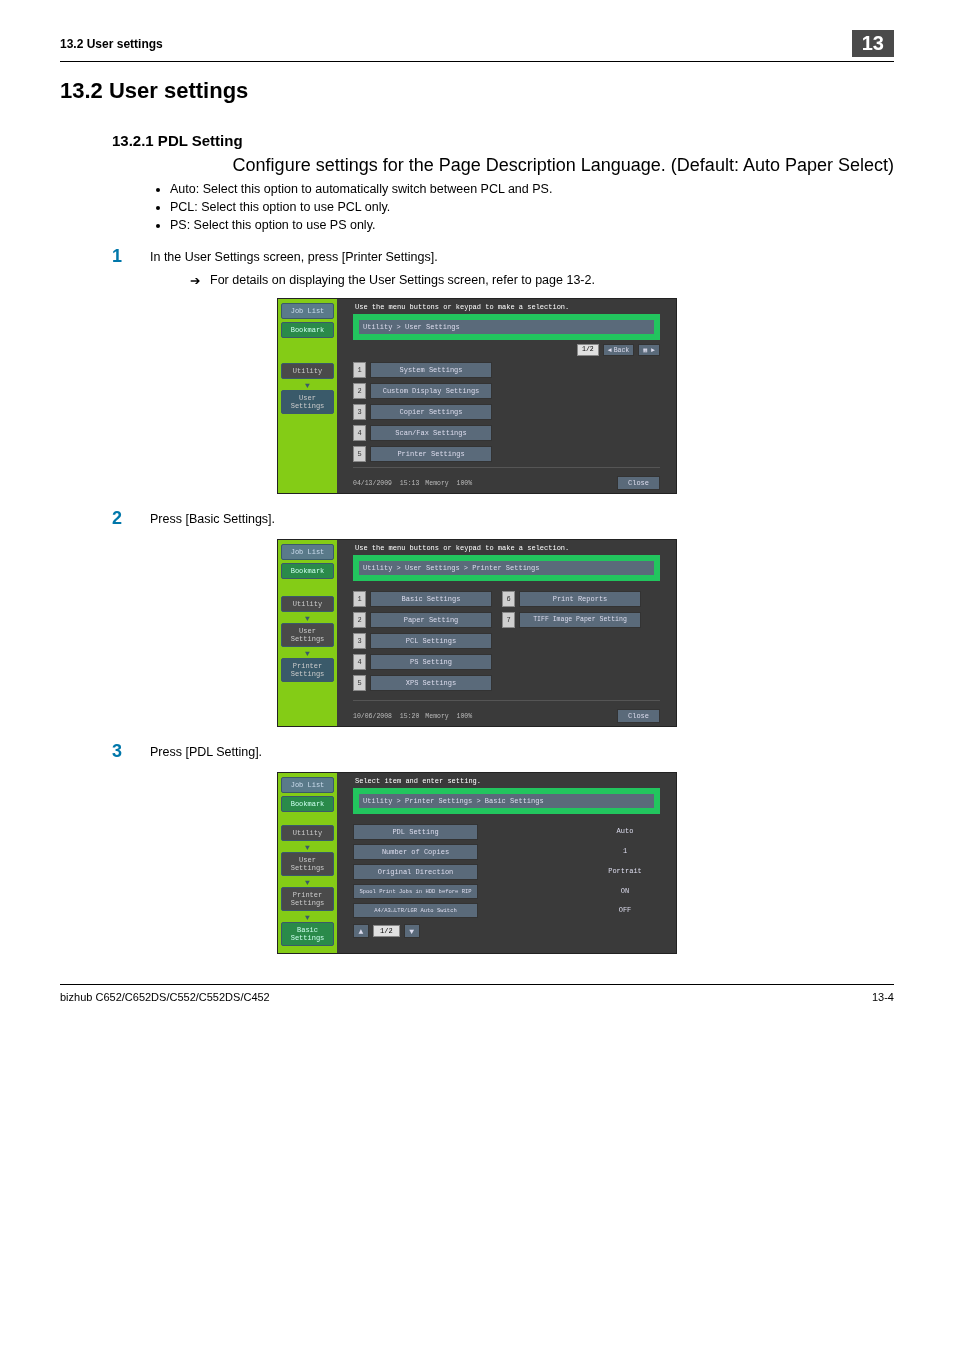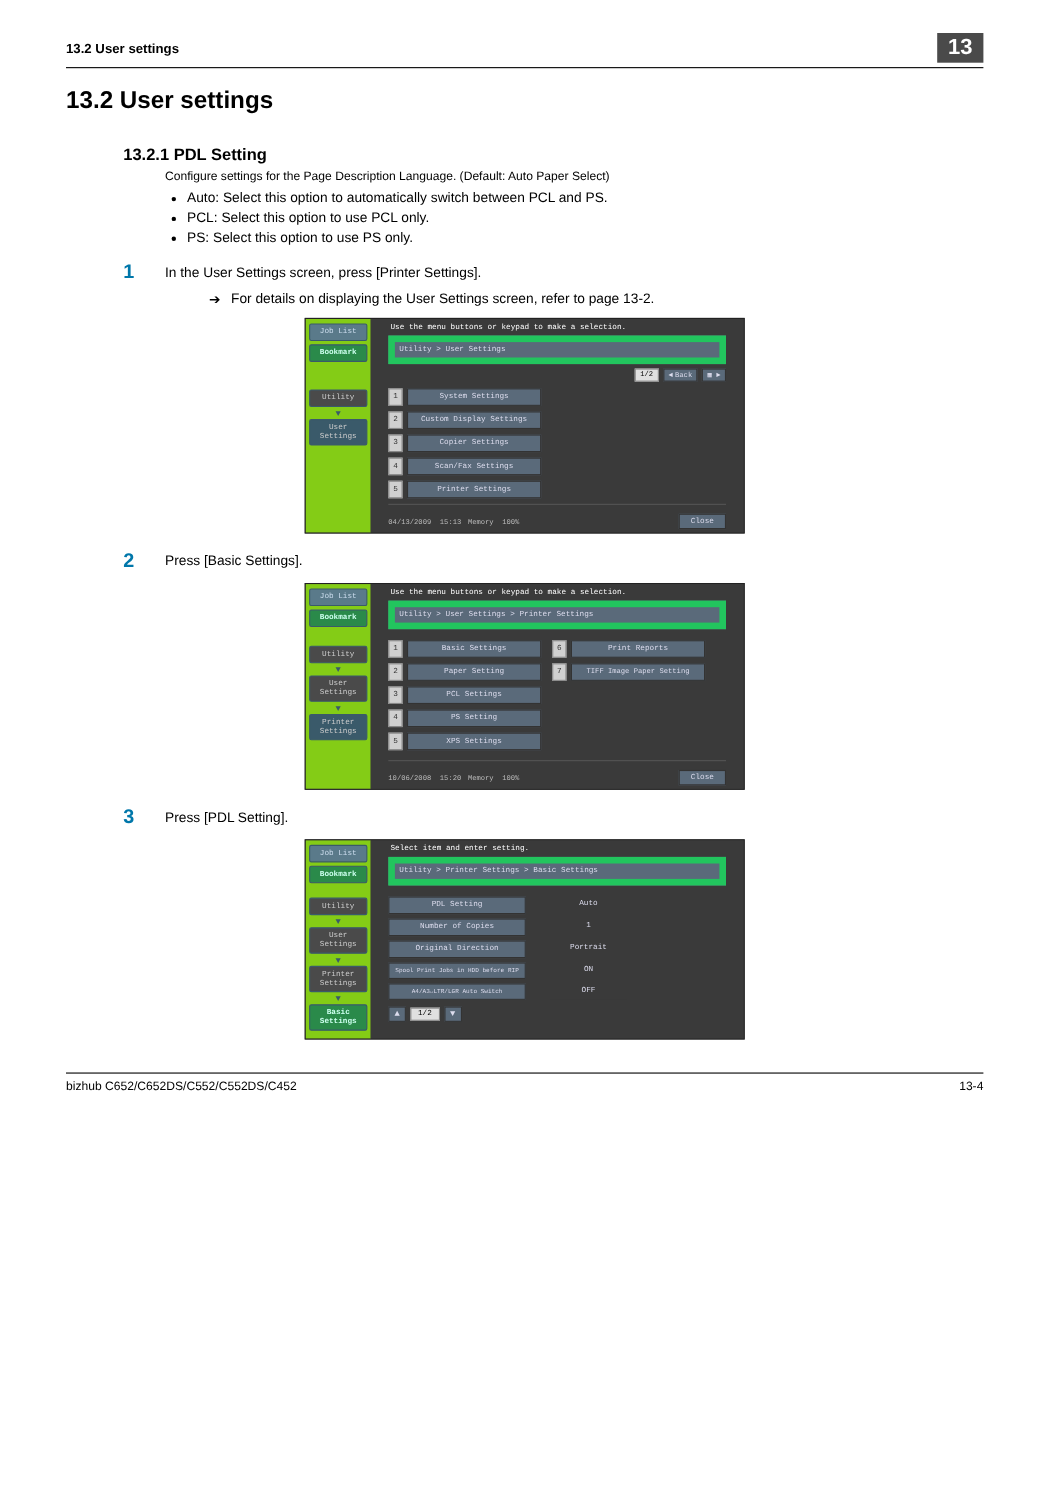--- a/index.html
+++ b/index.html
@@ -3,49 +3,49 @@
 <meta charset="utf-8">
 <style>
   * { box-sizing: border-box; margin: 0; padding: 0; }
   body { font-family: Arial, Helvetica, sans-serif; background: #fff; color: #000; width: 954px; margin: 0 auto; padding: 30px 60px 40px; font-size: 13px; }
   .rh-line { display: flex; align-items: center; border-bottom: 1px solid #000; padding-bottom: 4px; margin-bottom: 16px; }
   .rh-left { font-weight: bold; font-size: 12px; }
   .rh-right { margin-left: auto; background: #4a4a4a; color: #fff; font-weight: bold; font-size: 20px; padding: 2px 10px; }
   h1.sec { font-size: 22px; font-weight: bold; margin: 10px 0 28px; }
   h2.sub { font-size: 15px; font-weight: bold; margin: 0 0 6px; }
   .indent { margin-left: 90px; }
-  .para { font-size: 11px; margin-bottom: 6px; }
+  .para { font-size: 18px; margin-bottom: 6px; text-align: right; }
   ul.bul { list-style: disc; margin-left: 110px; margin-bottom: 14px; font-size: 12.5px; }
   ul.bul li { margin-bottom: 4px; }
   .step { display: flex; margin: 14px 0 6px 52px; }
   .step-num { color: #0077aa; font-weight: bold; font-size: 18px; width: 38px; flex-shrink: 0; }
   .step-txt { font-size: 12.5px; padding-top: 4px; }
   .substep { display: flex; margin-left: 130px; font-size: 12.5px; margin-bottom: 10px; }
   .arrow { width: 20px; }
   .screenshot-wrap { text-align: center; margin: 10px 0 6px; }
   .screenshot { display: inline-block; width: 400px; background: #3a3a3a; padding: 0; text-align: left; font-family: 'Courier New', monospace; border: 1px solid #222; }
   .shot-row { display: flex; }
   .sidecol { width: 59px; background: #84cc16; padding: 4px 3px; }
   .sidebtn { background: #5a7a8a; color: #cde; font-size: 7px; text-align: center; padding: 3px 1px; margin-bottom: 3px; border: 1px solid #3a5a6a; border-radius: 2px; }
-  .sidebtn.green { background: #2a8a4a; color: #cfe; font-weight: bold; }
+  .sidebtn.green { background: #2a8a4a; color: #cfe; }
   .sidebtn.dark { background: #4a4a4a; color: #ccc; }
   .sidearrow { color: #3a5a6a; text-align: center; font-size: 8px; line-height: 8px; }
   .maincol { flex: 1; background: #3a3a3a; padding: 3px 16px; position: relative; }
   .prompt { color: #fff; font-size: 7px; padding: 1px 2px 3px; }
   .crumb { background: #5a6a7a; color: #dde; font-size: 7px; padding: 3px 4px; margin-bottom: 4px; border: 6px solid #22c55e; }
   .toprow { display: flex; justify-content: flex-end; gap: 4px; margin-bottom: 6px; }
   .minibox { background: #e0e0e0; color: #000; font-size: 6.5px; padding: 1px 4px; border: 1px solid #888; }
   .minibtn { background: #5a6a7a; color: #dde; font-size: 6.5px; padding: 1px 4px; border: 1px solid #333; display: inline-flex; align-items: center; gap: 2px; }
   .menurow { display: flex; gap: 4px; margin-bottom: 5px; }
   .numcell { background: #d0d0d0; width: 13px; text-align: center; font-size: 7px; padding: 3px 0; border: 1px solid #888; color: #333; }
   .menubtn { background: #5a6a7a; color: #dde; font-size: 7px; padding: 3px 4px; width: 122px; text-align: center; border: 1px solid #333; }
   .statrow { display: flex; color: #bbb; font-size: 6.5px; padding-top: 8px; border-top: 1px solid #555; margin-top: 4px; align-items: center; }
   .closebtn { margin-left: auto; background: #5a6a7a; color: #dde; font-size: 7px; padding: 2px 10px; border: 1px solid #333; }
   .okbtn { margin-left: auto; background: #8a8a3a; color: #000; font-size: 7px; padding: 2px 12px; border: 1px solid #333; }
-  .settingrow { display: flex; gap: 22px; margin-bottom: 4px; }
+  .settingrow { display: flex; gap: 22px; margin-bottom: 4px; justify-content: space-between; }
   .settinglabel { background: #5a6a7a; color: #dde; font-size: 7px; padding: 3px 2px; width: 125px; text-align: center; border: 1px solid #333; }
   .settingval { background: #3a3a3a; color: #dde; font-size: 7px; padding: 3px 2px; width: 70px; text-align: center; }
   .pager { display: flex; gap: 4px; margin-top: 6px; align-items: center; }
   .pager .arrowbtn { background: #5a6a7a; width: 16px; height: 14px; color: #dde; font-size: 8px; text-align: center; line-height: 14px; border: 1px solid #333; }
   .pager .pagenum { background: #e0e0e0; color: #000; font-size: 7px; padding: 1px 6px; border: 1px solid #888; }
   .footer { display: flex; border-top: 1px solid #000; margin-top: 30px; padding-top: 6px; font-size: 11px; }
   .footer .r { margin-left: auto; }
 </style>
 </head>
 <body>

